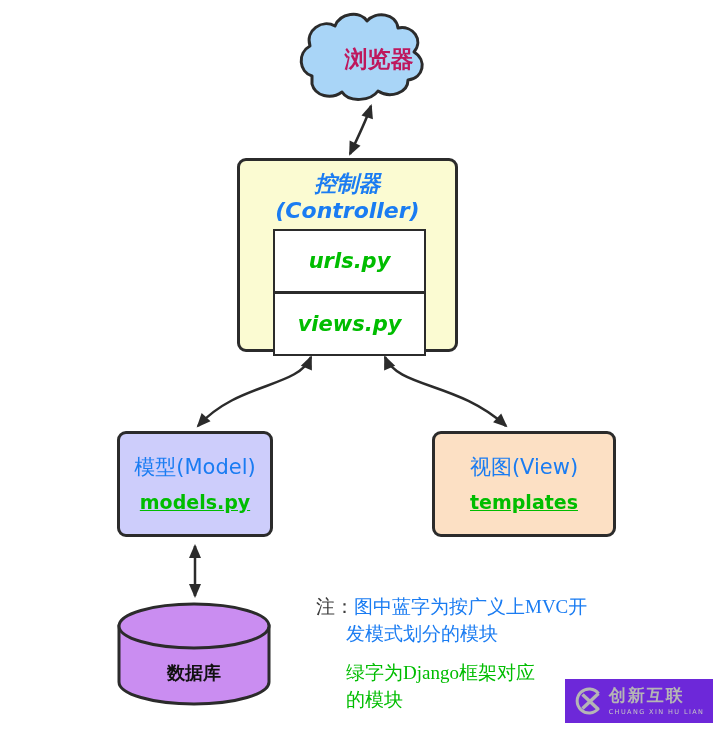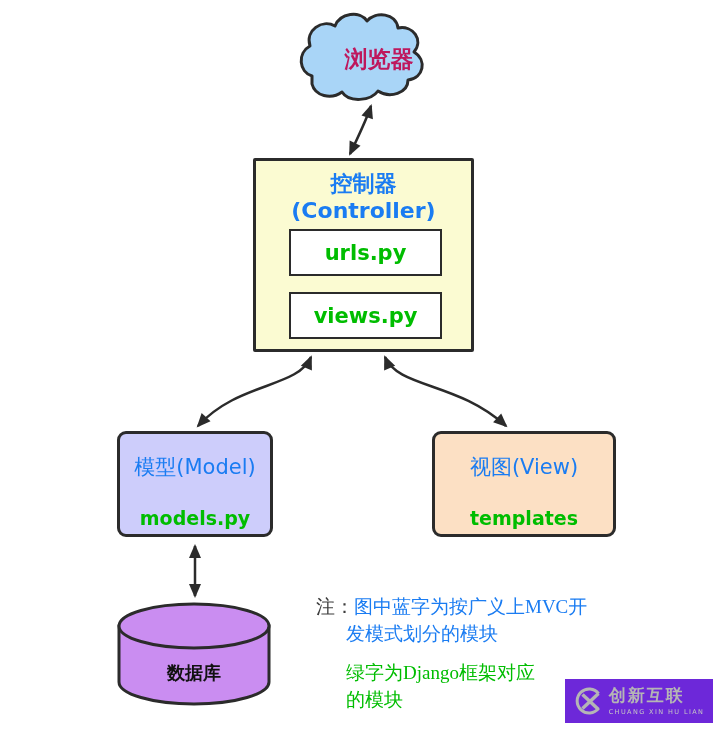--- a/index.html
+++ b/index.html
@@ -12,35 +12,35 @@
           font-family:"DejaVu Sans","Liberation Sans",sans-serif;overflow:hidden;}
   svg.layer{position:absolute;left:0;top:0;}
   .cloud-shape{fill:var(--cloud-fill);stroke:var(--stroke);stroke-width:3;stroke-linejoin:round;}
   .cyl{fill:var(--database-fill);stroke:var(--stroke);stroke-width:3;}
   .arrow{fill:none;stroke:var(--stroke);stroke-width:2.5;}
   .ah{fill:var(--stroke);}
   .blue{color:var(--blue-text);}
   .green{color:var(--green-text);}
   .cloud-label{position:absolute;left:304px;top:44px;width:108px;text-align:center;
                font-size:23px;font-weight:bold;color:#be185d;margin-left:21px;}
-  .controller{position:absolute;left:253px;top:158px;width:221px;height:194px;box-sizing:border-box;
-              background:var(--controller-fill);border:3px solid var(--stroke);border-radius:2px;}
+  .controller{position:absolute;left:237px;top:158px;width:221px;height:194px;box-sizing:border-box;
+              background:var(--controller-fill);border:3px solid var(--stroke);border-radius:9px;font-style:italic;}
   .ctrl-title{text-align:center;font-weight:bold;font-size:22px;line-height:27px;}
   .ctrl-title.first{margin-top:9px;}
-  .module-box{position:absolute;left:33px;width:153px;height:47px;box-sizing:border-box;background:#ffffff;
+  .module-box{position:absolute;left:33px;width:153px;height:64px;box-sizing:border-box;background:#ffffff;
               border:2.5px solid var(--stroke);display:flex;align-items:center;justify-content:center;}
   .module-box.urls{top:68px;}
   .module-box.views{top:131px;}
   .module-label{font-size:21px;font-weight:bold;}
   .side-box{position:absolute;top:431px;height:106px;box-sizing:border-box;border:3px solid var(--stroke);
             border-radius:9px;text-align:center;}
   .side-box.model{left:117px;width:156px;background:var(--model-fill);}
   .side-box.view{left:432px;width:184px;background:var(--view-fill);}
   .side-title{margin-top:19px;font-size:21px;font-weight:normal;}
-  .side-module{margin-top:26px;font-size:19px;font-weight:bold;}
+  .side-module{margin-top:10px;font-size:19px;font-weight:bold;text-decoration:underline;}
   .db-label{position:absolute;left:119px;top:661px;width:150px;text-align:center;
             font-size:18px;font-weight:bold;color:#111;}
   .note{position:absolute;left:316px;top:593px;font-size:19px;line-height:27px;font-family:Liberation Serif, serif;}
   .note-line{white-space:nowrap;}
   .note-line .prefix{color:#3c3c3c;}
   .note-line.indent{padding-left:30px;}
   .note-line.gap{margin-top:12px;}
   .watermark{position:absolute;left:565px;top:679px;width:148px;height:44px;background:#6d28d9;
              display:flex;align-items:center;justify-content:center;gap:5px;}
   .wm-logo{flex:0 0 auto;}

